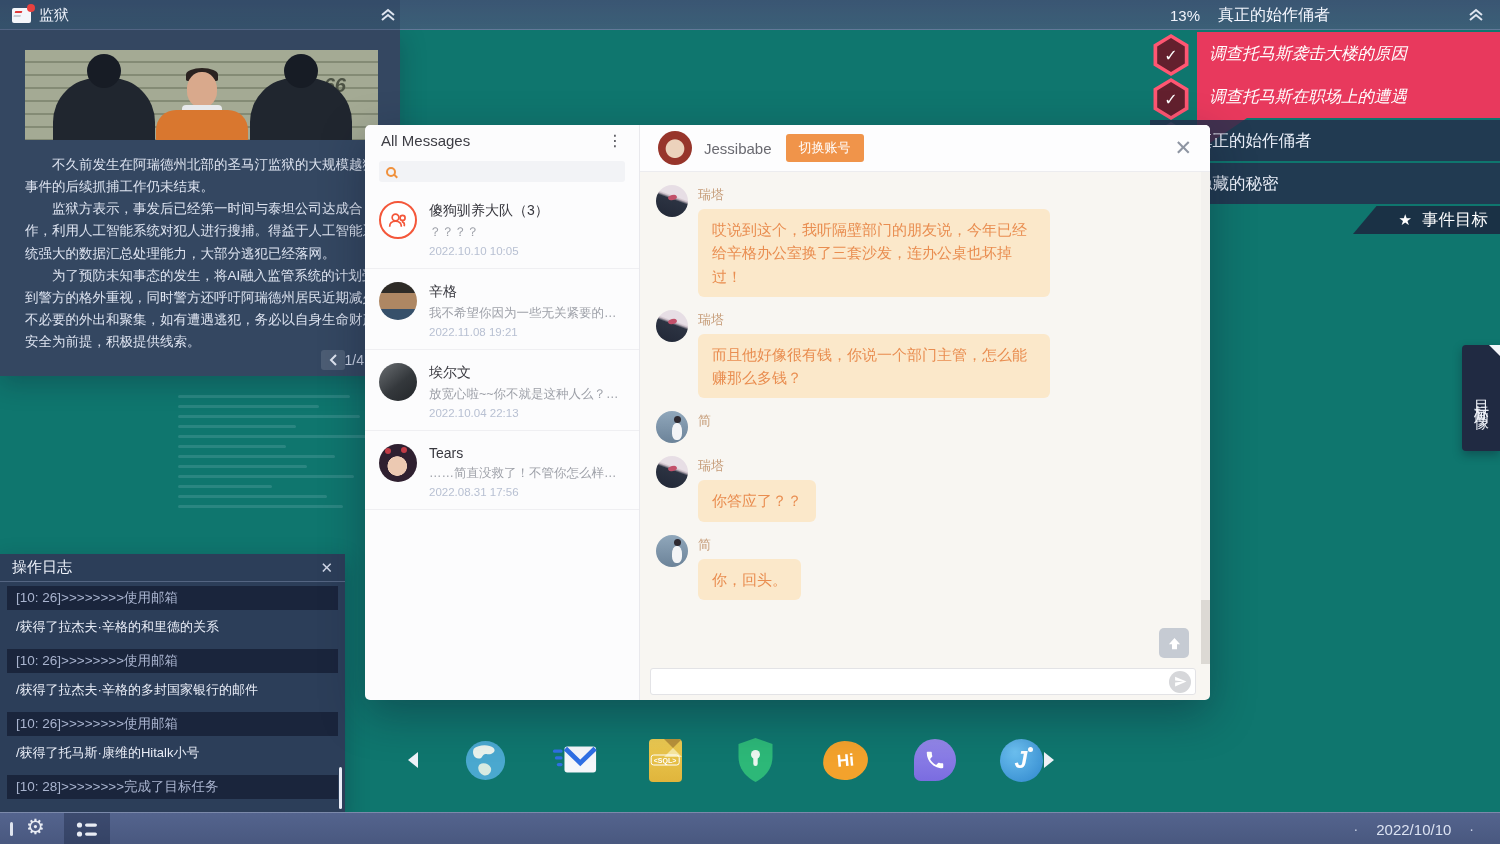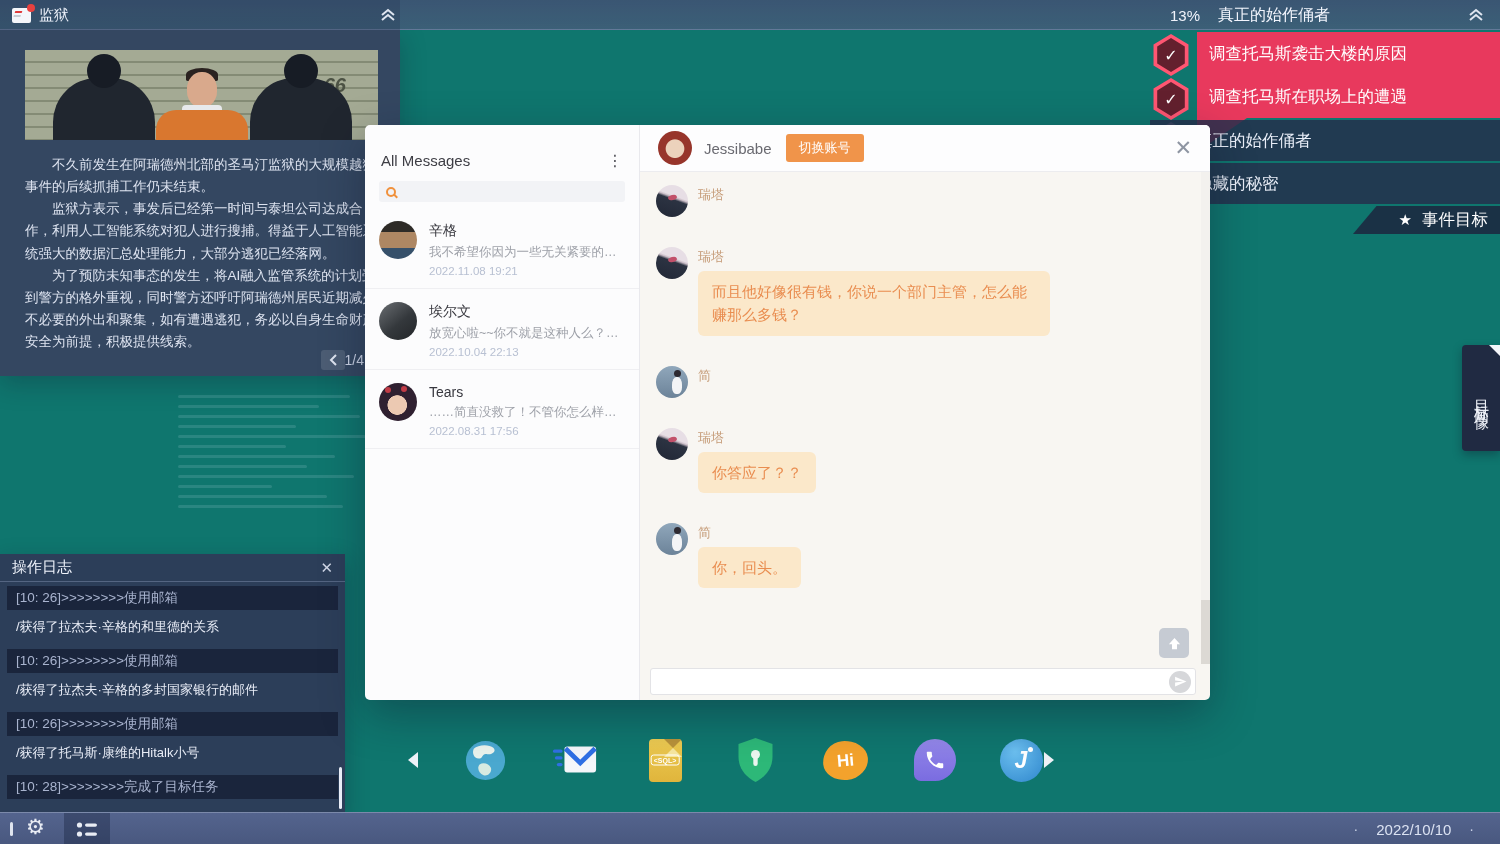--- a/index.html
+++ b/index.html
@@ -57,21 +57,21 @@
   .news-text { position:absolute; left:25px; top:124px; width:356px; color:#dde3f0; font-size:13.5px; line-height:1.64; }
   .news-text p { text-indent:2em; }
   .pager { position:absolute; right:36px; bottom:6px; display:flex; align-items:center; color:#ccd4e6; font-size:14px; }
   .pager-btn { width:24px; height:20px; background:rgba(255,255,255,0.12); border-radius:3px;
     display:flex; align-items:center; justify-content:center; }
 
   
   .obj-red { position:absolute; left:1197px; top:32px; width:303px; height:86px; background:#e8395d; z-index:2; }
   .obj-red::after { content:""; position:absolute; left:0; top:86px; width:0; height:0;
     border-top:34px solid #e8395d; border-right:50px solid transparent; }
-  .obj-rrow { height:43px; display:flex; align-items:center; padding-left:12px; color:#fff; font-size:16.5px; }
+  .obj-rrow { height:43px; display:flex; align-items:center; padding-left:12px; color:#fff; font-size:16.5px;font-style:italic; }
   .hexcol { position:absolute; left:1152px; top:34px; z-index:2; }
   .hex-o { position:relative; width:38px; height:42px; margin-bottom:2px;
     clip-path:polygon(50% 0,96% 25%,96% 75%,50% 100%,4% 75%,4% 25%); background:#ff5672;
     display:flex; align-items:center; justify-content:center; }
   .hex-i { width:30px; height:34px; clip-path:polygon(50% 0,96% 25%,96% 75%,50% 100%,4% 75%,4% 25%);
     background:#63202e; display:flex; align-items:center; justify-content:center;
     color:#fff; font-size:16px; font-weight:bold; }
   .hex-o.gray { background:#97a0b2; } .hex-o.gray .hex-i { background:#3c4458; }
   .obj-dark { position:absolute; left:1150px; top:120px; width:350px; z-index:2; }
   .obj-drow { height:41px; margin-bottom:2px; background:rgba(36,48,76,0.85);
@@ -99,21 +99,21 @@
   .log-close { color:#cfd6e6; font-size:15px; line-height:1; }
   .log-body { height:232px; overflow:hidden; padding:0 7px; margin-top:-9px; }
   .log-time { background:rgba(24,33,55,0.85); color:#a9b4cf; font-size:13.5px; padding:3px 9px; margin-top:13px; }
   .log-result { color:#e9edf7; font-size:13px; padding:8px 9px 0; }
   .log-scroll { position:absolute; right:3px; bottom:10px; width:3px; height:42px; background:#e9edf7; border-radius:2px; }
 
   
   .msgr { position:absolute; left:365px; top:125px; width:845px; height:575px; display:flex;
     border-radius:5px; overflow:hidden; box-shadow:0 14px 44px rgba(16,24,44,0.38); z-index:5; }
   .pane-list { width:275px; background:#fcfcfd; border-right:1px solid #e9e9ed; position:relative; }
-  .list-head { display:flex; align-items:center; justify-content:space-between; padding:26px 16px 9px; }
+  .list-head { display:flex; align-items:center; justify-content:space-between; padding:6px 16px 9px; }
   .list-title { font-size:15px; color:#3d3d44; }
   .menu-dots { font-size:16px; color:#55555c; letter-spacing:0; }
   .searchbox { margin:2px 14px 6px; height:21px; background:#f2f3f6; border-radius:3px;
     display:flex; align-items:center; padding:0 7px; gap:6px; }
   .mag { position:relative; width:10px; height:10px; border:2px solid #f0913c; border-radius:50%; flex:0 0 auto; }
   .mag::after { content:""; position:absolute; width:5px; height:2px; background:#f0913c;
     transform:rotate(45deg); right:-4px; bottom:-2px; }
   .searchbox input { flex:1; border:0; outline:0; background:transparent; font-size:12px; color:#555; min-width:0; }
   .contact { display:flex; padding:13px 14px 11px; border-bottom:1px solid #efeff2; cursor:default; }
   .contact:first-of-type { border-top:1px solid #efeff2; }
@@ -136,21 +136,21 @@
   .chat-head { height:47px; background:#fdfdfe; border-bottom:1px solid #ececef;
     display:flex; align-items:center; padding:0 18px; }
   .av-jessi { width:34px; height:34px; border-radius:50%;
     background:radial-gradient(circle at 50% 52%, #ecd2bc 0 36%, #97352b 40%); }
   .chat-name { margin-left:12px; font-size:15px; color:#6a6a71; }
   .switch-btn { margin-left:14px; background:#f0944a; color:#fff; font-size:13px; border:0;
     border-radius:3px; padding:5px 13px; cursor:pointer; }
   .chat-close { margin-left:auto; color:#8e95a2; font-size:21px; font-weight:300; cursor:pointer; }
 
   .chat-body { position:absolute; left:0; right:10px; top:47px; bottom:36px; overflow:hidden; padding:13px 0 0 16px; }
-  .msg { display:flex; margin-bottom:30px; }
+  .msg { display:flex; margin-bottom:13px; }
   .av { width:32px; height:32px; border-radius:50%; flex:0 0 auto; }
   .av-rita { position:relative; background:linear-gradient(200deg,#e7dee5 0 36%,#c9bcc6 40%,#2c3342 46%,#212736 100%); }
   .av-rita::after { content:""; position:absolute; left:37%; top:30%; width:9px; height:5px;
     background:#c2506a; border-radius:50%; transform:rotate(-14deg); }
   .av-jian { position:relative; background:linear-gradient(180deg,#90a7bb,#6c8399); overflow:hidden; }
   .av-jian::before { content:""; position:absolute; left:55%; top:14%; width:7px; height:7px; border-radius:50%; background:#2e2a31; }
   .av-jian::after { content:""; position:absolute; left:51%; top:36%; width:10px; height:17px;
     background:#f3f4f6; border-radius:45% 45% 40% 40%; }
   .mc { margin-left:10px; max-width:370px; }
   .sender { font-size:13px; color:#c59b77; margin:1px 0 5px; }
@@ -318,20 +318,35 @@
     <div class="pane-list">
       <div class="list-head">
         <span class="list-title">All Messages</span>
         <span class="menu-dots">⋮</span>
       </div>
       <div class="searchbox">
         <span class="mag"></span>
         <input type="text" value="" style="">
       </div>
       <div class="contact">
+        <div class="cav av-group">
+          <svg width="20" height="16" viewBox="0 0 24 18">
+              <circle cx="9" cy="6" r="4" fill="none" stroke="#f4573a" stroke-width="2"></circle>
+              <path d="M2 17 C2 12 6 10.5 9 10.5 C12 10.5 16 12 16 17" fill="none" stroke="#f4573a" stroke-width="2"></path>
+              <circle cx="17.5" cy="6.5" r="3" fill="none" stroke="#f4573a" stroke-width="2"></circle>
+              <path d="M19.5 16.5 C20.2 12.8 18.6 11.3 16.6 10.9" fill="none" stroke="#f4573a" stroke-width="2"></path>
+            </svg>
+        </div>
+        <div class="cinfo">
+          <div class="cname">傻狗驯养大队（3）</div>
+          <div class="cprev">？？？？</div>
+          <div class="ctime">2022.10.10 10:05</div>
+        </div>
+      </div>
+      <div class="contact">
         <div class="cav av-singe"></div>
         <div class="cinfo">
           <div class="cname">辛格</div>
           <div class="cprev">我不希望你因为一些无关紧要的事…</div>
           <div class="ctime">2022.11.08 19:21</div>
         </div>
       </div>
       <div class="contact">
         <div class="cav av-elvin"></div>
         <div class="cinfo">
@@ -356,20 +371,21 @@
         <span class="chat-name">Jessibabe</span>
         <button class="switch-btn">切换账号</button>
         <span class="chat-close">✕</span>
       </div>
 
       <div class="chat-body">
         <div class="msg">
           <div class="av av-rita"></div>
           <div class="mc">
             <div class="sender">瑞塔</div>
+            <div class="bubble">哎说到这个，我听隔壁部门的朋友说，今年已经给辛格办公室换了三套沙发，连办公桌也坏掉过！</div>
           </div>
         </div>
         <div class="msg">
           <div class="av av-rita"></div>
           <div class="mc">
             <div class="sender">瑞塔</div>
             <div class="bubble">而且他好像很有钱，你说一个部门主管，怎么能赚那么多钱？</div>
           </div>
         </div>
         <div class="msg">

